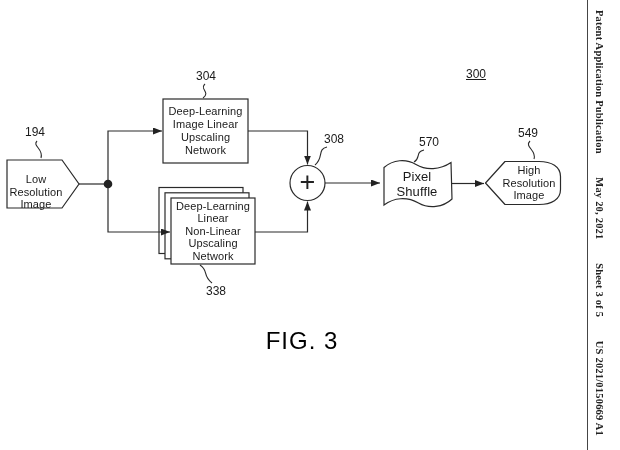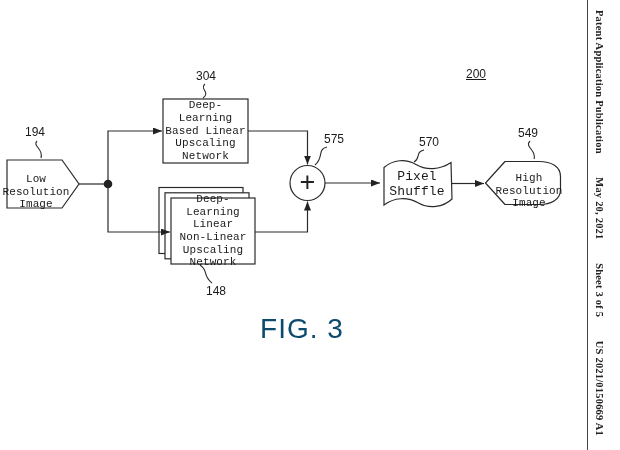--- a/index.html
+++ b/index.html
@@ -6,35 +6,34 @@
   .canvas{
     position:relative;width:620px;height:450px;background:#ffffff;
     font-family:"Liberation Sans",sans-serif;color:#1a1a1a;overflow:hidden;
     border-bottom:1px solid #e3e3e3;
   }
   svg{position:absolute;left:0;top:0;}
   .node-label{
     position:absolute;display:flex;flex-direction:column;align-items:center;
     justify-content:center;text-align:center;font-size:11px;line-height:1.18;
     letter-spacing:0.1px;
-    font-family:Liberation Mono, monospace;
   }
   .ref{
     position:absolute;font-size:12px;transform:translate(-50%,-50%);
     white-space:nowrap;
   }
   .ref-underline{text-decoration:underline;}
   .plus-sign{
     position:absolute;left:292px;top:168px;width:31px;height:30px;
     text-align:center;line-height:29px;font-size:27px;font-weight:400;color:#222;
   }
   .fig-caption{
-    position:absolute;left:222px;top:314px;width:160px;height:30px;
+    position:absolute;left:222px;top:326px;width:160px;height:30px;
     display:flex;align-items:center;justify-content:center;
-    font-size:28px;letter-spacing:1px;color:#0c4a6e;
+    font-size:24px;letter-spacing:1px;color:#000000;
   }
   .vrule{position:absolute;left:587px;top:0;width:1px;height:450px;background:#454545;}
   .sidebar{
     position:absolute;left:607px;top:10px;width:426px;height:15px;
     transform:rotate(90deg);transform-origin:top left;
     display:flex;justify-content:space-between;align-items:center;
     font-family:"Liberation Serif","DejaVu Serif",serif;font-weight:bold;
     font-size:10.5px;letter-spacing:0.2px;white-space:nowrap;color:#222;
   }
 </style>
@@ -92,52 +91,52 @@
   </svg>
 
   <div class="node-label" style="left:7px;top:160px;width:58px;height:64px;">
     <span>Low</span>
     <span>Resolution</span>
     <span>Image</span>
   </div>
 
   <div class="node-label" style="left:163px;top:99px;width:85px;height:64px;">
     <span>Deep-Learning</span>
-    <span>Based Linear</span>
+    <span>Image Linear</span>
     <span>Upscaling</span>
     <span>Network</span>
   </div>
 
   <div class="node-label" style="left:171px;top:198px;width:84px;height:66px;line-height:1.14;">
     <span>Deep-Learning</span>
     <span>Linear</span>
     <span>Non-Linear</span>
     <span>Upscaling</span>
     <span>Network</span>
   </div>
 
   <div class="plus-sign">+</div>
 
   <div class="node-label" style="left:382px;top:164px;width:70px;height:40px;font-size:13px;">
     <span>Pixel Shuffle</span>
   </div>
 
-  <div class="node-label" style="left:496px;top:167px;width:66px;height:48px;">
+  <div class="node-label" style="left:496px;top:159px;width:66px;height:48px;">
     <span>High</span>
     <span>Resolution</span>
     <span>Image</span>
   </div>
 
   <div class="ref" style="left:35px;top:132px;">194</div>
   <div class="ref" style="left:206px;top:76px;">304</div>
-  <div class="ref" style="left:216px;top:291px;">148</div>
-  <div class="ref" style="left:334px;top:139px;">575</div>
+  <div class="ref" style="left:216px;top:291px;">338</div>
+  <div class="ref" style="left:334px;top:139px;">308</div>
   <div class="ref" style="left:429px;top:142px;">570</div>
   <div class="ref" style="left:528px;top:133px;">549</div>
-  <div class="ref ref-underline" style="left:476px;top:74px;">200</div>
+  <div class="ref ref-underline" style="left:476px;top:74px;">300</div>
 
   <div class="fig-caption">FIG. 3</div>
 
   <div class="vrule"></div>
   <div class="sidebar">
     <span>Patent Application Publication</span>
     <span>May 20, 2021</span>
     <span>Sheet 3 of 5</span>
     <span>US 2021/0150669 A1</span>
   </div>

